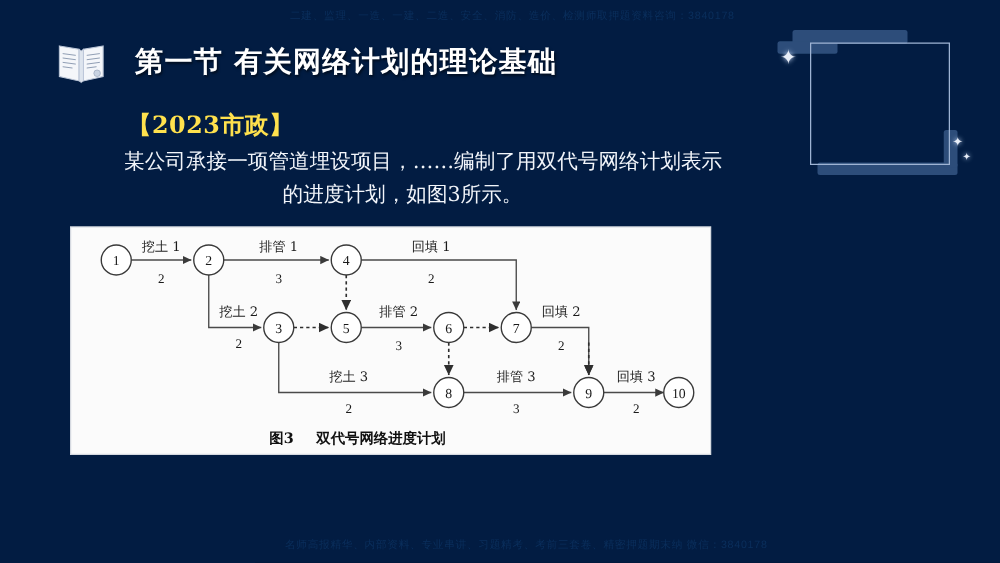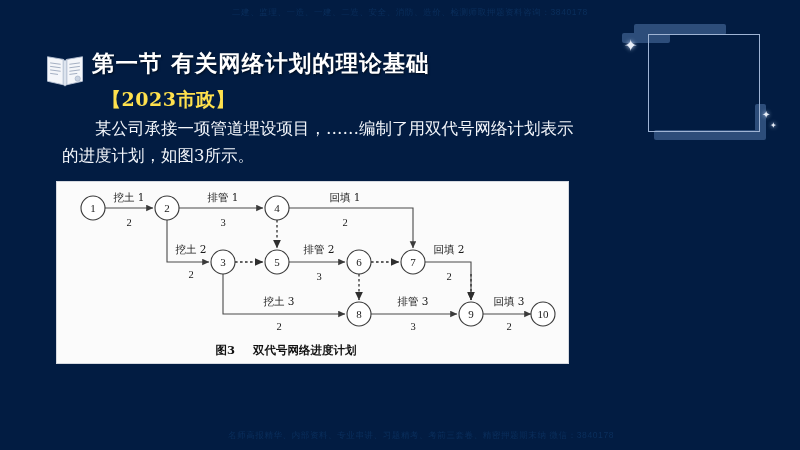--- a/index.html
+++ b/index.html
@@ -65,23 +65,22 @@
   #sp1 { left: 12px; top: 20px; font-size: 16px; }
   #sp2 { left: 150px; top: 92px; font-size: 10px; }
   #sp3 { left: 158px; top: 104px; font-size: 8px; }
 
   
   #title-row {
     position: absolute;
     left: 44px;
     top: 28px;
     display: flex;
-    align-items: flex-start;
-    gap: 6px;
-    margin-top: 20px;
+    align-items: center;
+    gap: 22px;
   }
   #book-icon { width: 42px; height: 42px; display: block; }
   #title-text {
     color: #ffffff;
     font-size: 22.5px;
     font-weight: bold;
     letter-spacing: 1px;
     text-shadow: 1px 1px 2px rgba(0,0,0,0.55);
     font-family: "DejaVu Serif", "Liberation Serif", serif;
     white-space: nowrap;
@@ -102,20 +101,21 @@
   #para {
     position: absolute;
     left: 62px;
     top: 115px;
     width: 520px;
     color: #f2f5fa;
     font-size: 16.5px;
     line-height: 27px;
     text-indent: 33px;
     font-family: "DejaVu Serif", "Liberation Serif", serif;
+    text-align: center;
   }
 
   
   #diagram-panel {
     position: absolute;
     left: 57px;
     top: 182px;
     width: 511px;
     height: 181px;
     background: #fbfbfb;

